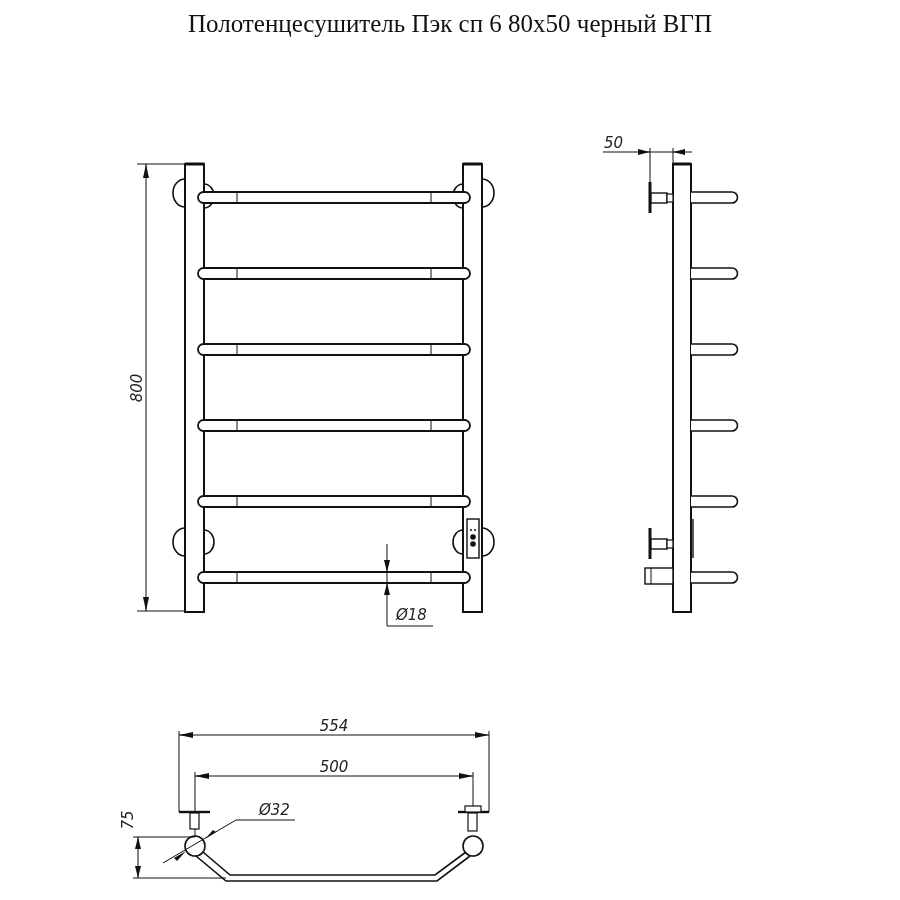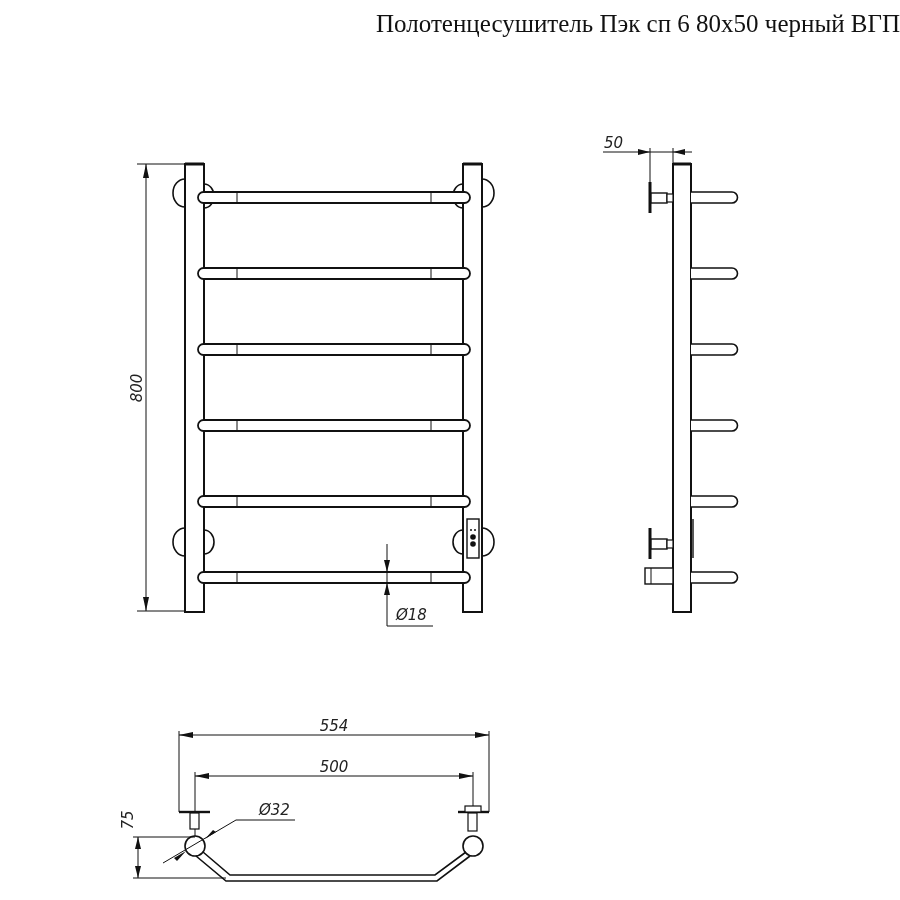--- a/index.html
+++ b/index.html
@@ -1,18 +1,18 @@
 <!DOCTYPE html>
 <html><head>
 <meta charset="utf-8">
 <style>
   html, body { margin: 0; padding: 0; background: #ffffff; }
   body { width: 900px; height: 900px; position: relative; overflow: hidden; }
   .title {
-    position: absolute; left: 0; top: 10px; width: 900px; text-align: right;
+    position: absolute; left: 0; top: 10px; width: 900px; text-align: center;
     font-family: "Liberation Serif", "DejaVu Serif", serif;
     font-size: 25px; color: #111111;
   }
   svg { position: absolute; left: 0; top: 0; }
   .dim { font-family: "DejaVu Sans", "Liberation Sans", sans-serif; font-style: italic; font-size: 15px; fill: #222; }
 </style>
 </head>
 <body>
 
 <div class="title">Полотенцесушитель Пэк сп 6 80x50 черный ВГП</div>

